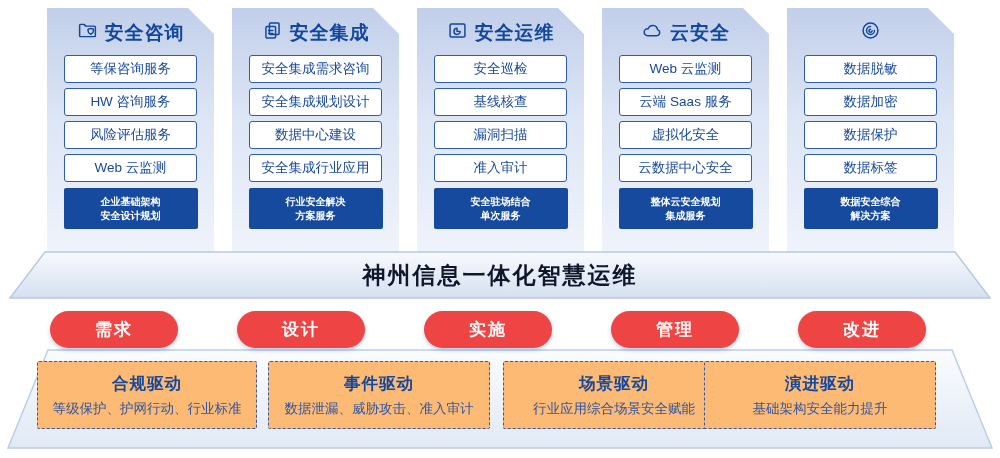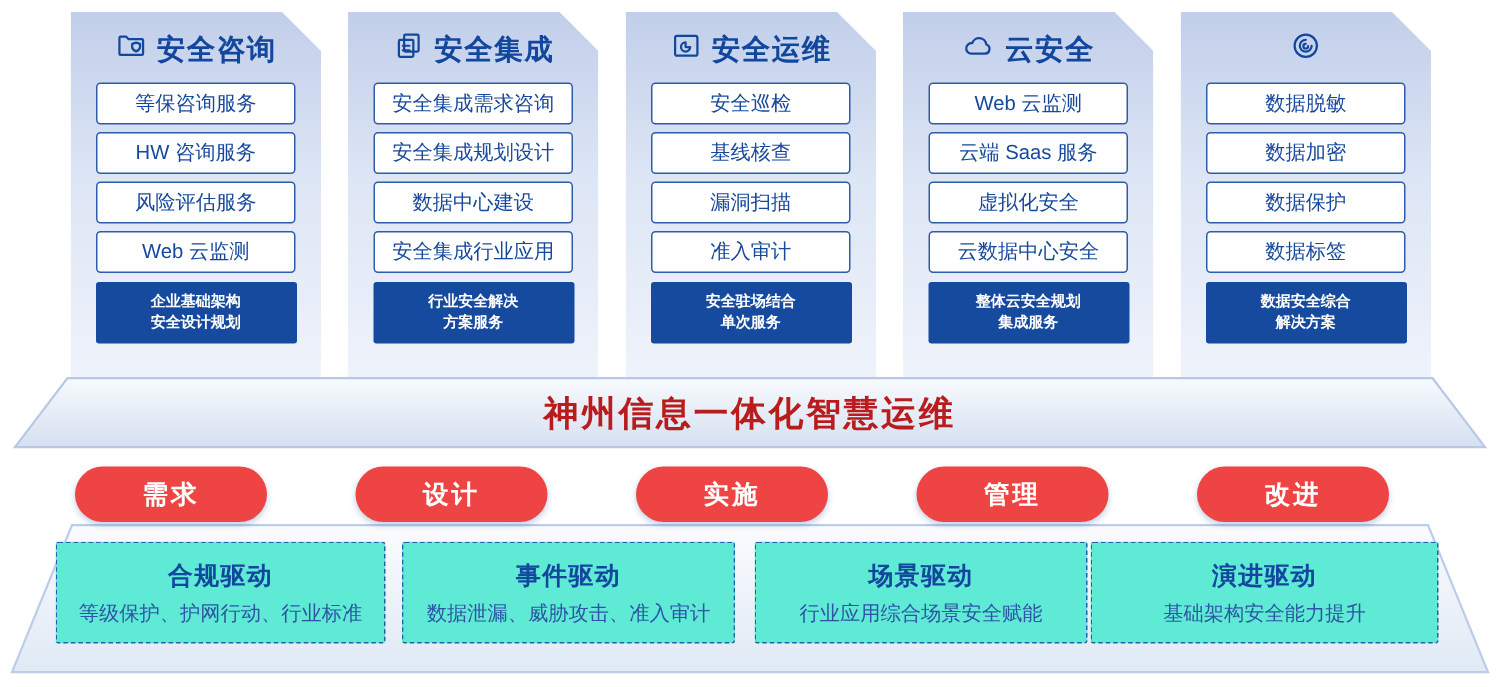--- a/index.html
+++ b/index.html
@@ -31,39 +31,39 @@
   .card-footer{
     width:134px;height:41px;margin:6px auto 0 auto;background:#164a9e;
     border-radius:2px;display:flex;flex-direction:column;align-items:center;justify-content:center;
     color:#ffffff;font-size:10px;font-weight:bold;line-height:1.35;white-space:nowrap;
   }
   
   .banner-svg{position:absolute;left:0;top:250px;}
   .banner-text{
     position:absolute;left:0;top:250px;width:1000px;height:50px;
     display:flex;align-items:center;justify-content:center;
-    color:#b91c1c;font-size:23px;font-weight:bold;letter-spacing:2px;
+    color:#0f172a;font-size:23px;font-weight:bold;letter-spacing:2px;
   }
   
   .pill{
     position:absolute;top:311px;width:128px;height:37px;background:#ef4444;
     border-radius:19px;display:flex;align-items:center;justify-content:center;
     color:#ffffff;font-size:17px;font-weight:bold;letter-spacing:2px;
     box-shadow:0 2px 4px rgba(22,74,158,.28);
   }
   .p0{left:50px}.p1{left:237px}.p2{left:424px}.p3{left:611px}.p4{left:798px}
   
   .platform-svg{position:absolute;left:0;top:348px;}
   .driver{
-    position:absolute;top:361px;height:68px;background:#5eead4;
+    position:absolute;top:361px;height:68px;background:#fdba74;
     border:1.6px dashed #2e5cab;border-radius:2px;box-sizing:border-box;
     display:flex;flex-direction:column;align-items:center;justify-content:center;gap:5px;
   }
   .d0{left:37px;width:220px}.d1{left:268px;width:222px}
-  .d2{left:503px;width:222px}.d3{left:727px;width:232px}
+  .d2{left:503px;width:222px}.d3{left:704px;width:232px}
   .driver-title{color:#12479d;font-size:16.5px;font-weight:bold;letter-spacing:1px;}
   .driver-desc{color:#2e55a5;font-size:13.5px;white-space:nowrap;}
 </style>
 </head>
 <body>
 
 <div class="stage">
 
   <div class="card c0">
     <div class="card-header">

